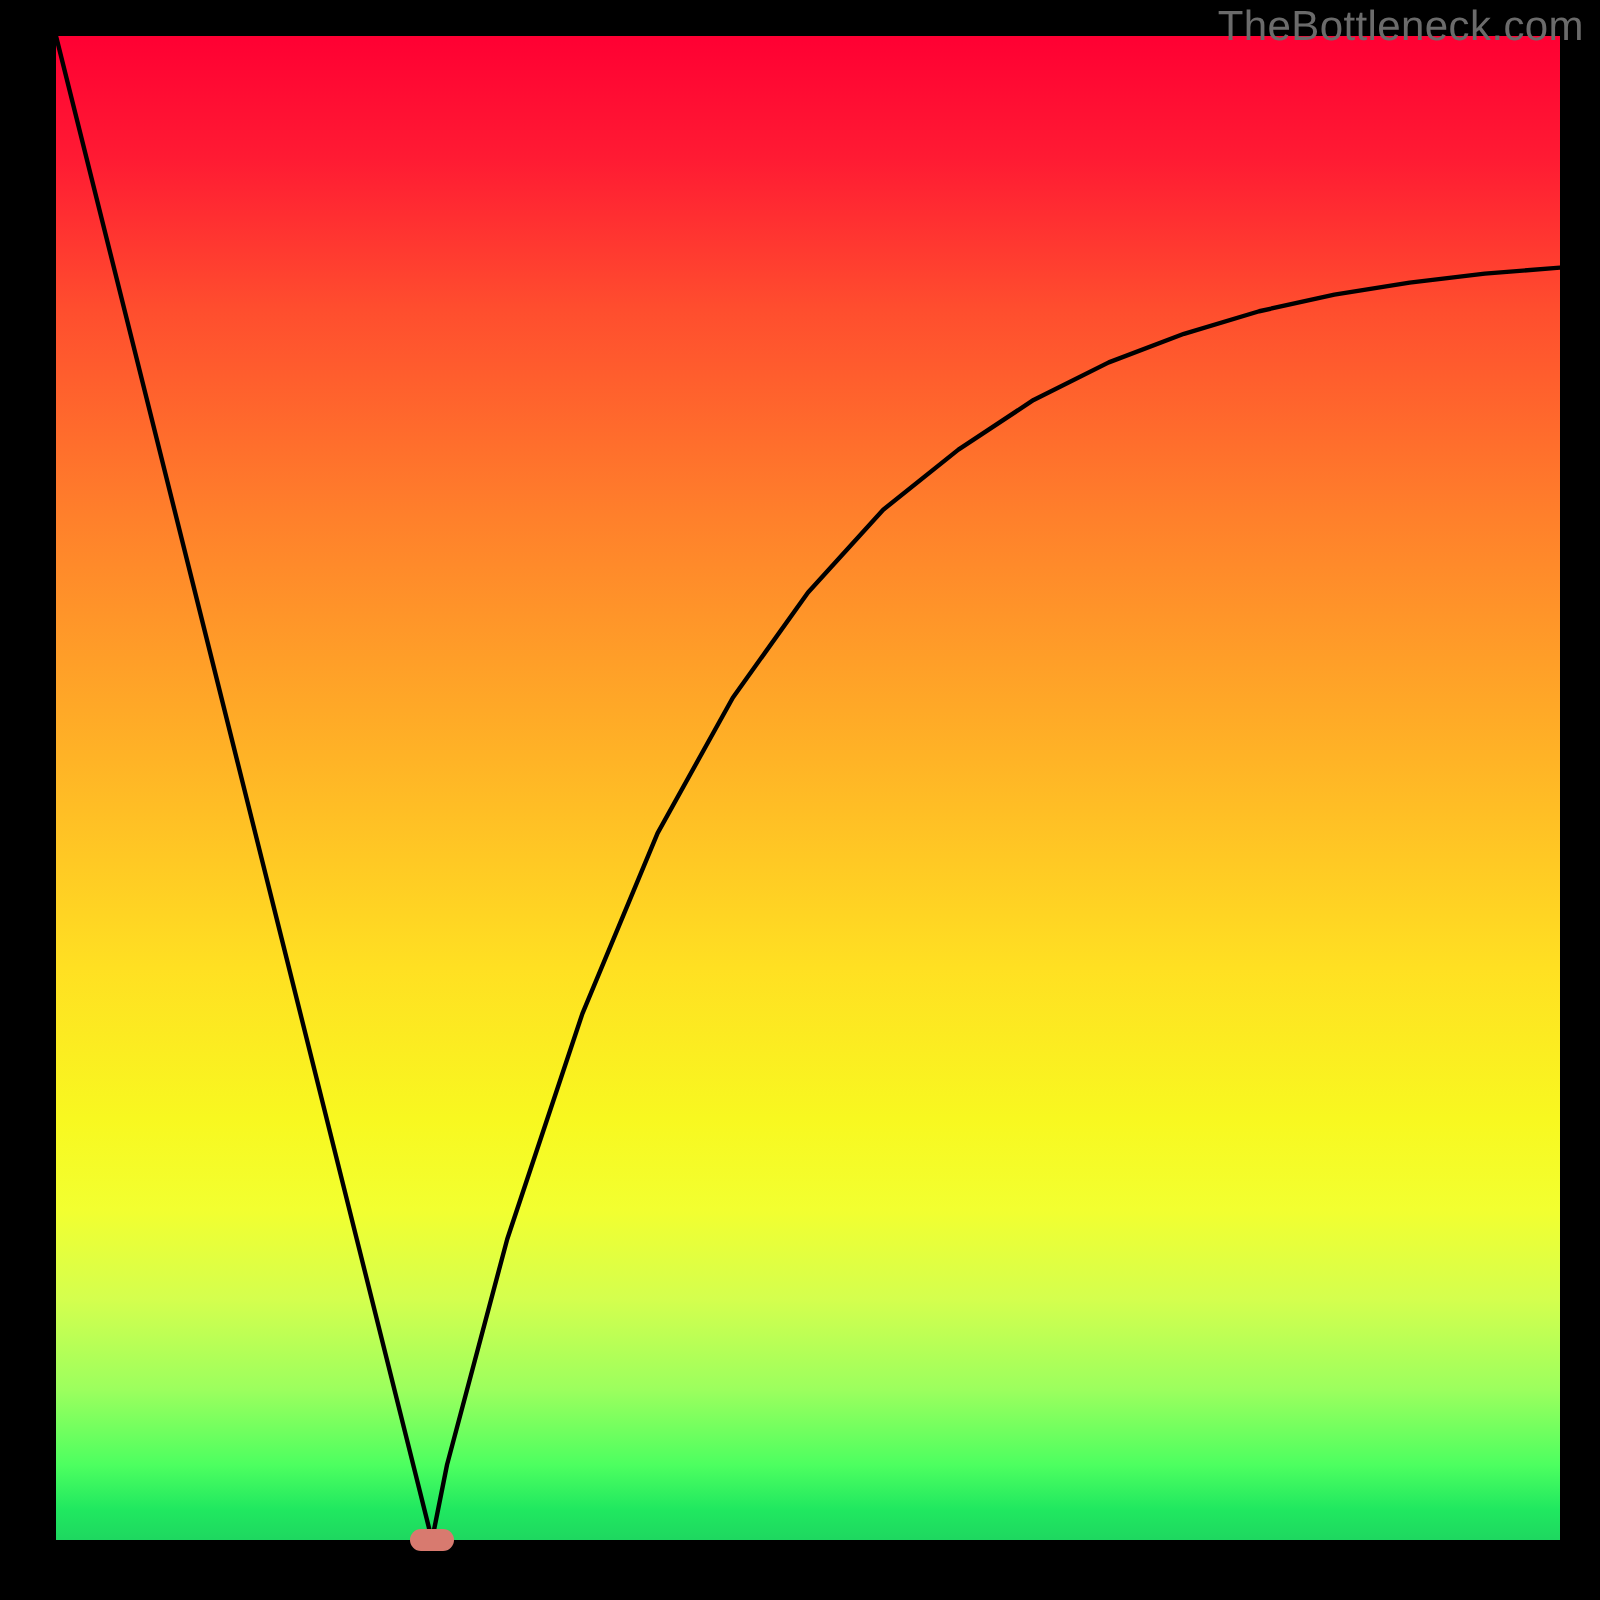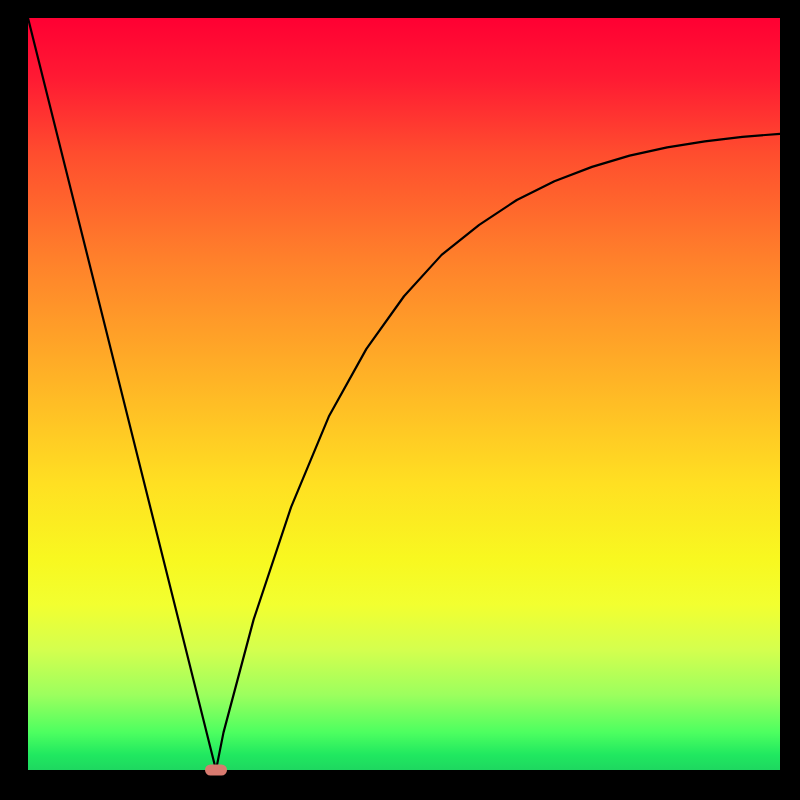--- a/index.html
+++ b/index.html
@@ -81,13 +81,14 @@
   <div class="plot-outer">
     <div class="plot"></div>
 
     <svg class="curve" viewBox="0 0 752 752" preserveAspectRatio="none">
       <polyline id="curve-poly" fill="none" stroke="#000" stroke-width="2.2" stroke-linejoin="round" stroke-linecap="round" points="0.00,0.00 37.60,150.40 75.20,300.80 112.80,451.20 150.40,601.60 180.48,721.92 188.00,752.00 195.52,714.40 225.60,601.60 263.20,488.80 300.80,398.56 338.40,330.88 376.00,278.24 413.60,236.88 451.20,206.80 488.80,181.98 526.40,163.18 564.00,148.90 601.60,137.62 639.20,129.34 676.80,123.33 714.40,118.82 752.00,115.81"></polyline>
     </svg>
 
     <div id="marker" class="marker" style="left: 188px; top: 752px; background: rgb(216, 122, 111);"></div>
   </div>
 
+  <div class="watermark">TheBottleneck.com</div>
 </div>
 
 </body></html>

